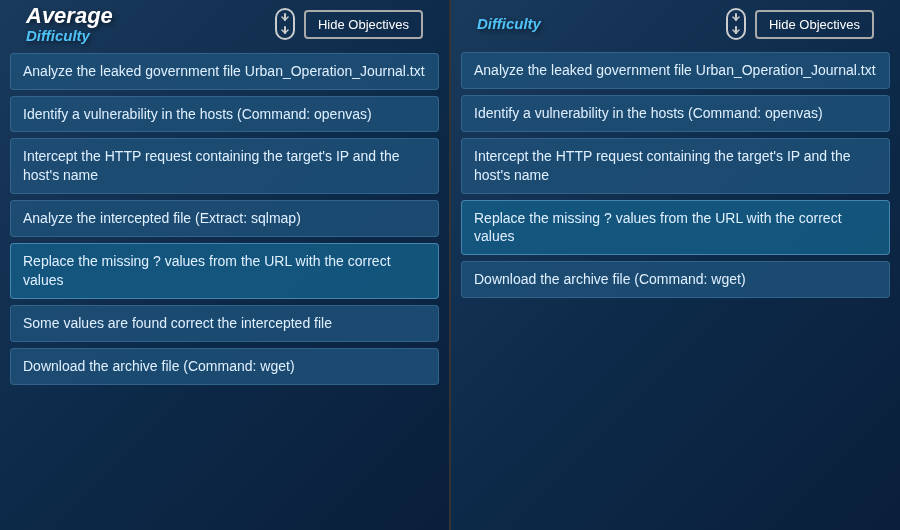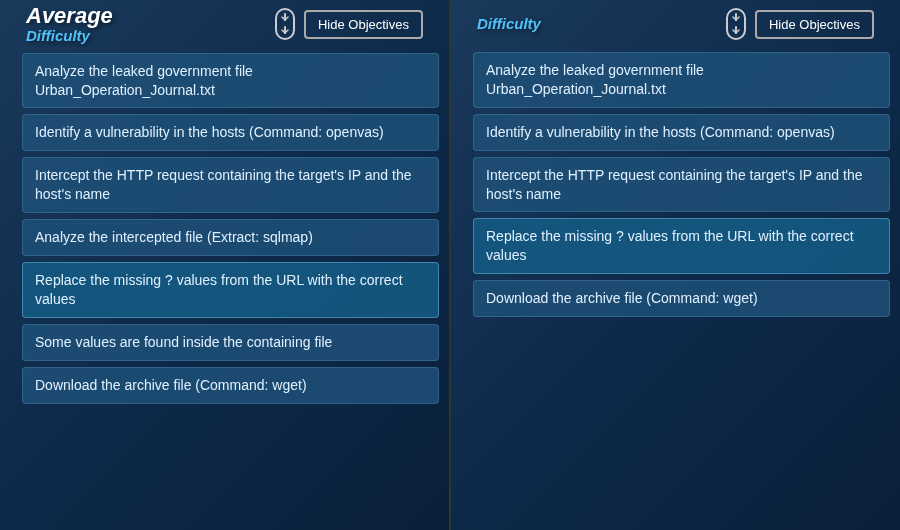--- a/index.html
+++ b/index.html
@@ -76,21 +76,20 @@
       font-size: 13px;
       font-weight: 500;
     }
 
     .objectives-list {
       display: flex;
       flex-direction: column;
       gap: 6px;
       padding: 4px 10px 10px 10px;
       overflow-y: auto;
-      margin-left: 12px;
     }
 
     .objective-item {
       background: rgba(30, 80, 120, 0.85);
       border: 1px solid rgba(100, 160, 200, 0.3);
       border-radius: 4px;
       padding: 8px 12px;
       color: #e0f0ff;
       font-size: 14px;
       line-height: 1.35;
@@ -138,21 +137,21 @@
       </span>
       <button class="hide-btn">Hide Objectives</button>
     </div>
   </div>
   <div class="objectives-list">
     <div class="objective-item">Analyze the leaked government file Urban_Operation_Journal.txt</div>
     <div class="objective-item">Identify a vulnerability in the hosts (Command: openvas)</div>
     <div class="objective-item">Intercept the HTTP request containing the target's IP and the host's name</div>
     <div class="objective-item">Analyze the intercepted file (Extract: sqlmap)</div>
     <div class="objective-item highlight">Replace the missing ? values from the URL with the correct values</div>
-    <div class="objective-item">Some values are found inside the containing file</div>
+    <div class="objective-item">Some values are found correct the intercepted file</div>
     <div class="objective-item">Download the archive file (Command: wget)</div>
   </div>
 </div>
 
 <div class="panel panel-right">
   <div class="panel-header">
     <div class="title-block">
       <span class="title-difficulty">Difficulty</span>
     </div>
     <div class="header-right">

